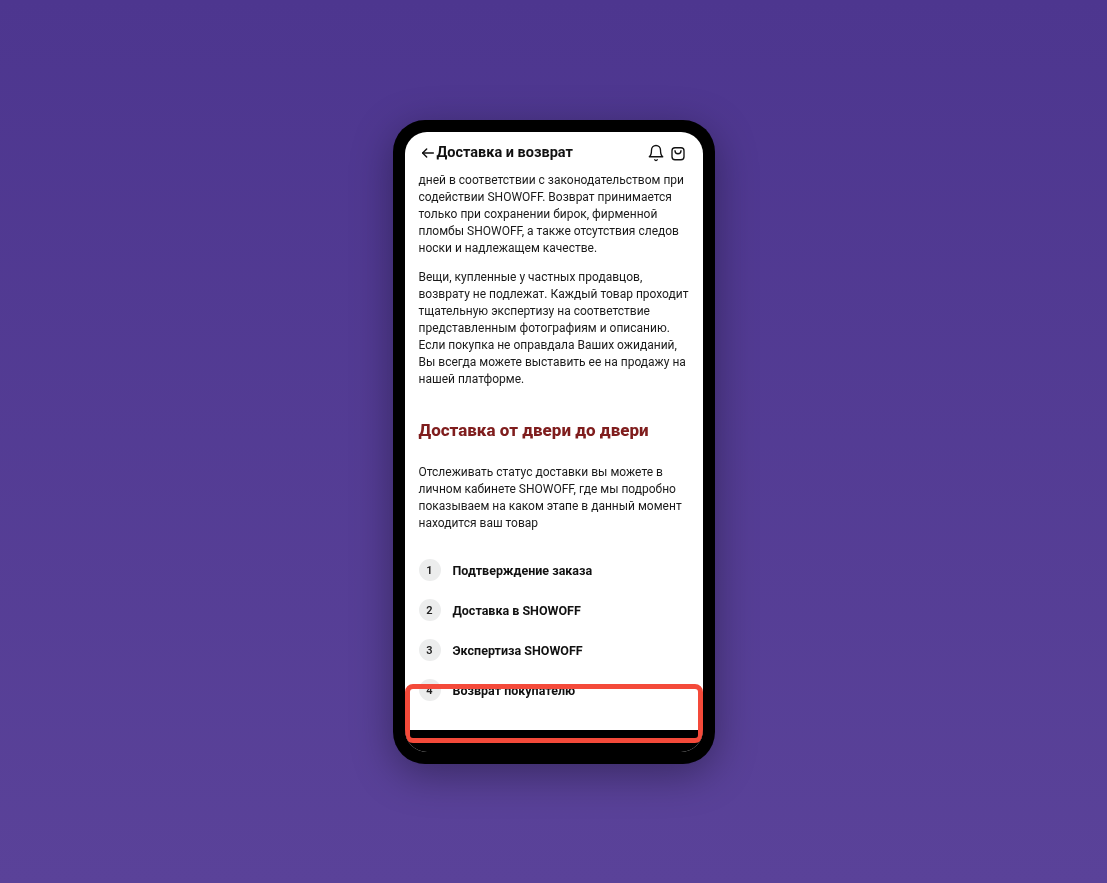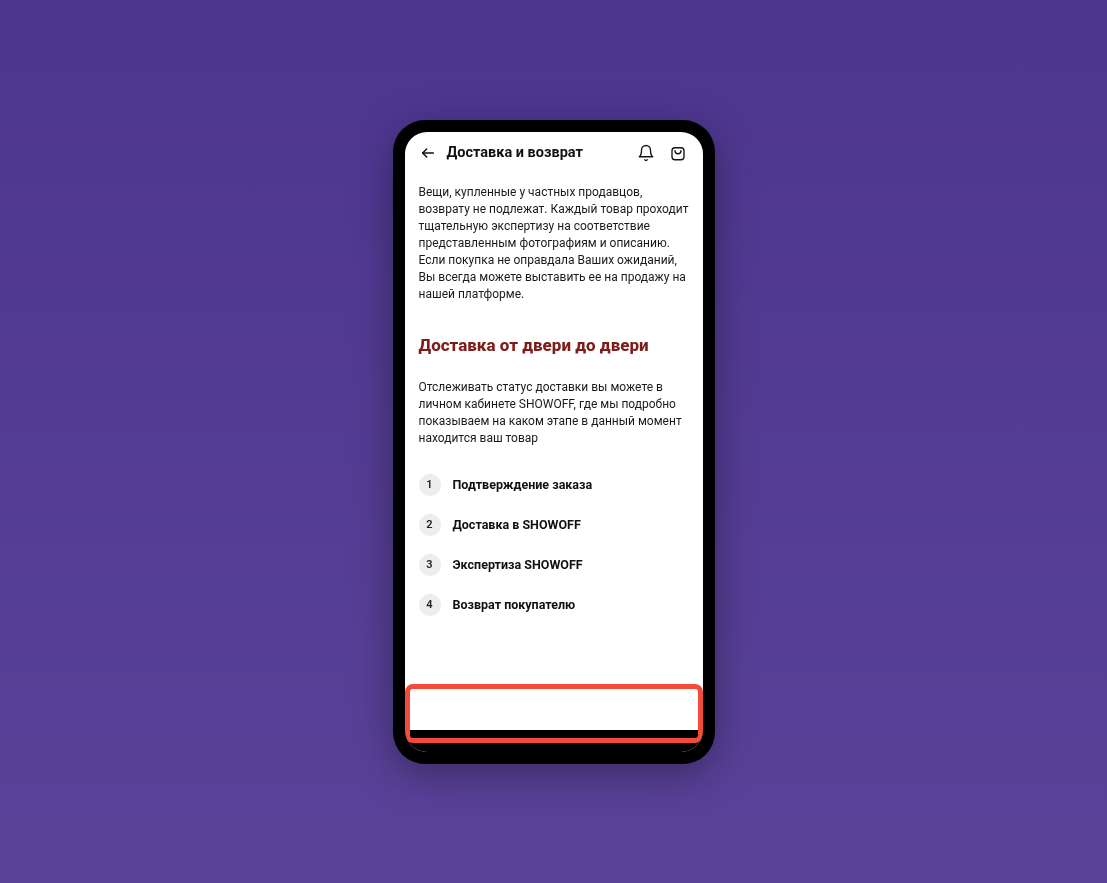--- a/index.html
+++ b/index.html
@@ -31,21 +31,20 @@
     border-radius: 22px;
     overflow: hidden;
     display: flex;
     flex-direction: column;
     position: relative;
   }
   .app-bar {
     display: flex;
     align-items: center;
     padding: 10px 14px 8px 14px;
-    gap: 10px;
     flex: 0 0 auto;
   }
   .back-btn {
     width: 18px; height: 18px;
     color: #111;
     display: flex; align-items: center; justify-content: center;
     cursor: pointer;
   }
   .page-title {
     font-size: 14.5px;
@@ -157,20 +156,21 @@
       </div>
       <div class="icon-btn">
         <svg width="18" height="18" viewBox="0 0 24 24" fill="none" stroke="currentColor" stroke-width="1.8" stroke-linecap="round" stroke-linejoin="round">
             <rect x="4" y="5" width="16" height="16" rx="4"></rect>
             <path d="M8 9a4 4 0 0 0 8 0"></path>
           </svg>
       </div>
     </div>
 
     <div class="content">
+      <p class="body-text">дней в соответствии с законодательством при содействии SHOWOFF. Возврат принимается только при сохранении бирок, фирменной пломбы SHOWOFF, а также отсутствия следов носки и надлежащем качестве.</p>
       <p class="body-text para2">Вещи, купленные у частных продавцов, возврату не подлежат. Каждый товар проходит тщательную экспертизу на соответствие представленным фотографиям и описанию. Если покупка не оправдала Ваших ожиданий, Вы всегда можете выставить ее на продажу на нашей платформе.</p>
 
       <h2 class="section-title">Доставка от двери до двери</h2>
 
       <p class="tracking-text">Отслеживать статус доставки вы можете в личном кабинете SHOWOFF, где мы подробно показываем на каком этапе в данный момент находится ваш товар</p>
 
       <div class="steps">
         <div class="step">
           <div class="step-num">1</div>
           <div class="step-label">Подтверждение заказа</div>

